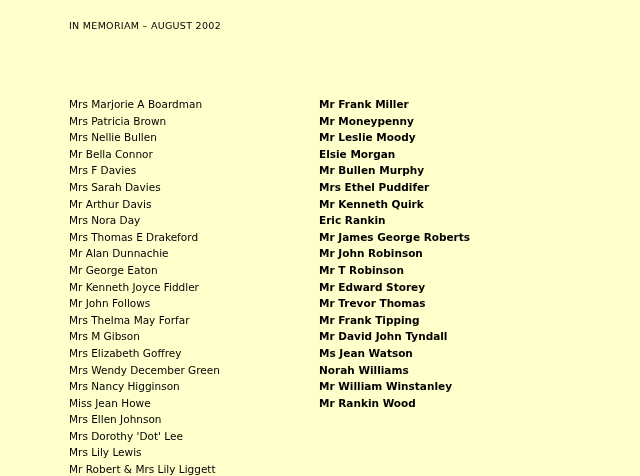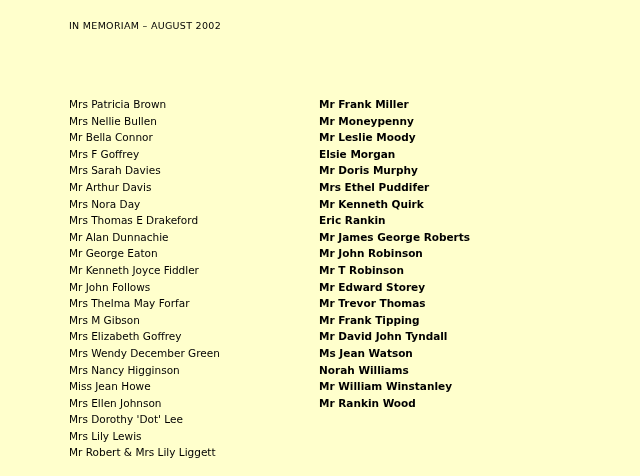--- a/index.html
+++ b/index.html
@@ -58,24 +58,25 @@
 </head>
 <body>
 
 <div class="page">
 
   <div class="doc-title">IN MEMORIAM – AUGUST 2002</div>
 
   <div class="columns">
 
     <div class="column left">
+      <div class="name-entry">Mrs Marjorie A Boardman</div>
       <div class="name-entry">Mrs Patricia Brown</div>
       <div class="name-entry">Mrs Nellie Bullen</div>
       <div class="name-entry">Mr Bella Connor</div>
-      <div class="name-entry">Mrs F Goffrey</div>
+      <div class="name-entry">Mrs F Davies</div>
       <div class="name-entry">Mrs Sarah Davies</div>
       <div class="name-entry">Mr Arthur Davis</div>
       <div class="name-entry">Mrs Nora Day</div>
       <div class="name-entry">Mrs Thomas E Drakeford</div>
       <div class="name-entry">Mr Alan Dunnachie</div>
       <div class="name-entry">Mr George Eaton</div>
       <div class="name-entry">Mr Kenneth Joyce Fiddler</div>
       <div class="name-entry">Mr John Follows</div>
       <div class="name-entry">Mrs Thelma May Forfar</div>
       <div class="name-entry">Mrs M Gibson</div>
@@ -88,21 +89,21 @@
       <div class="name-entry">Mrs Lily Lewis</div>
       <div class="name-entry">Mr Robert &amp; Mrs Lily Liggett</div>
 
     </div>
 
     <div class="column right">
       <div class="name-entry">Mr Frank Miller</div>
       <div class="name-entry">Mr Moneypenny</div>
       <div class="name-entry">Mr Leslie Moody</div>
       <div class="name-entry">Elsie Morgan</div>
-      <div class="name-entry">Mr Doris Murphy</div>
+      <div class="name-entry">Mr Bullen Murphy</div>
       <div class="name-entry">Mrs Ethel Puddifer</div>
       <div class="name-entry">Mr Kenneth Quirk</div>
       <div class="name-entry">Eric Rankin</div>
       <div class="name-entry">Mr James George Roberts</div>
       <div class="name-entry">Mr John Robinson</div>
       <div class="name-entry">Mr T Robinson</div>
       <div class="name-entry">Mr Edward Storey</div>
       <div class="name-entry">Mr Trevor Thomas</div>
       <div class="name-entry">Mr Frank Tipping</div>
       <div class="name-entry">Mr David John Tyndall</div>

